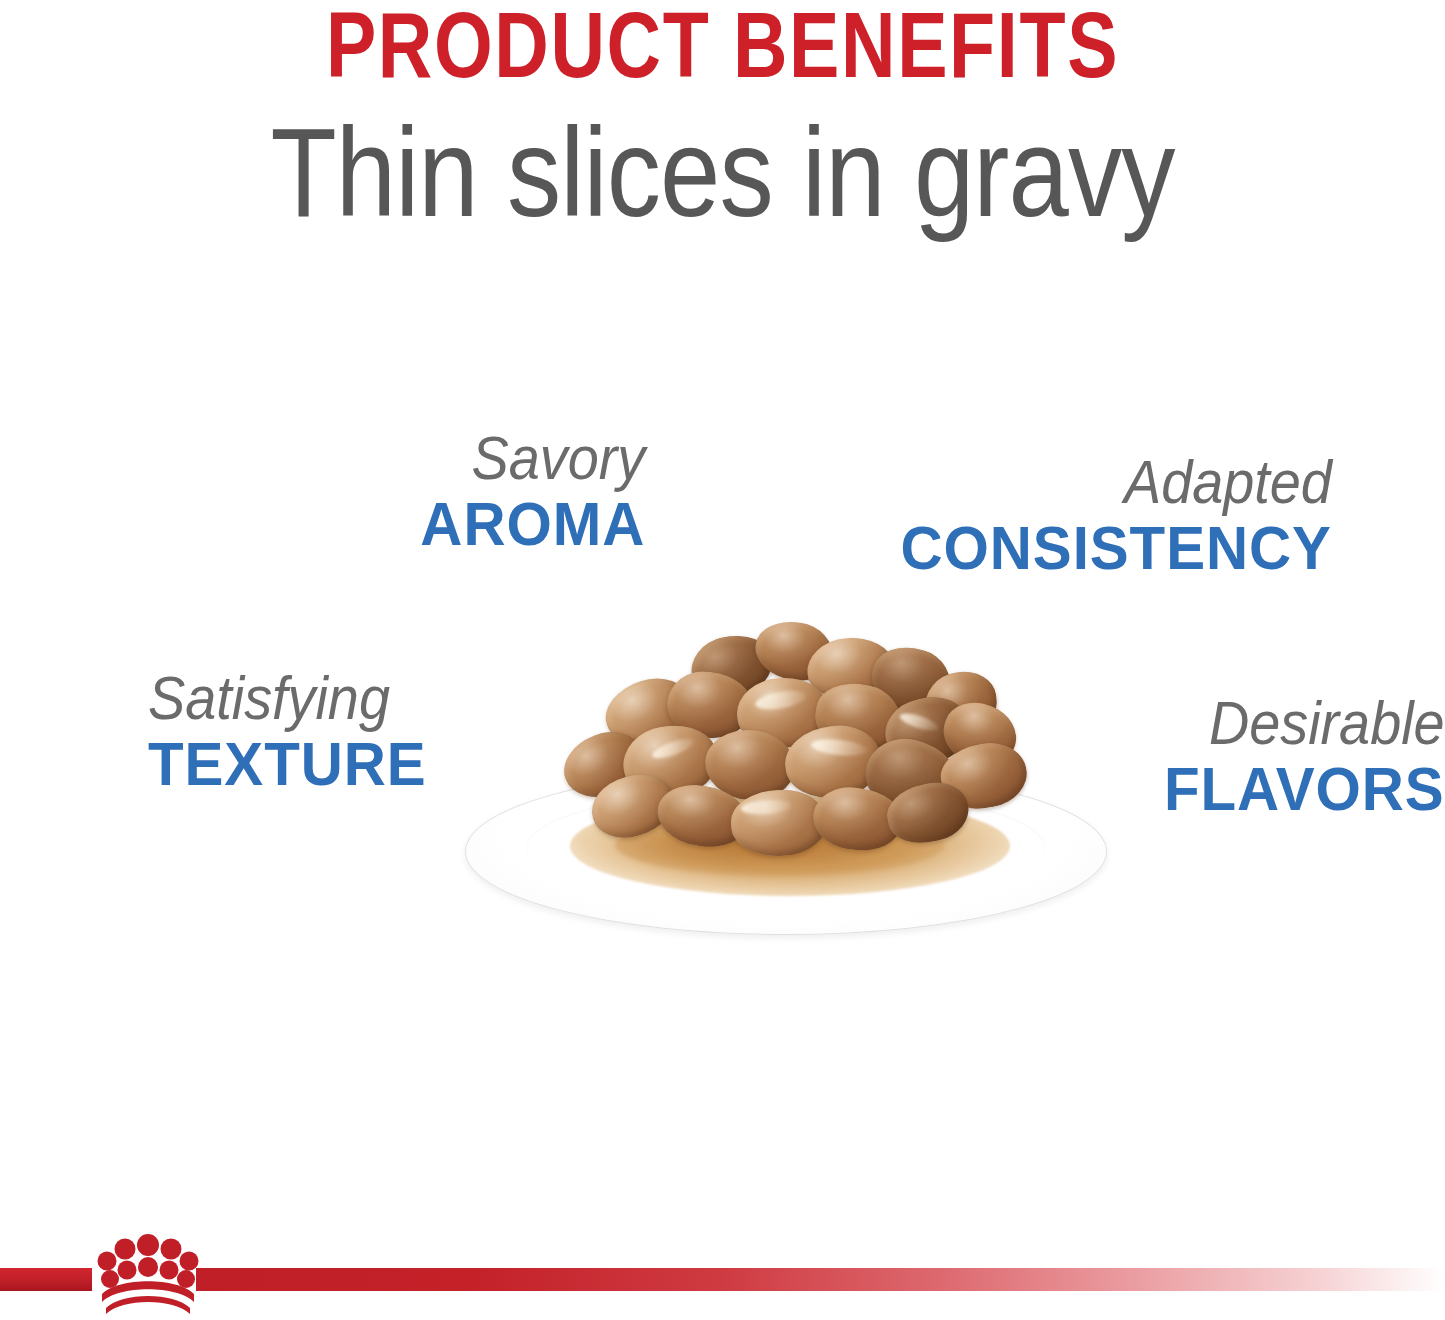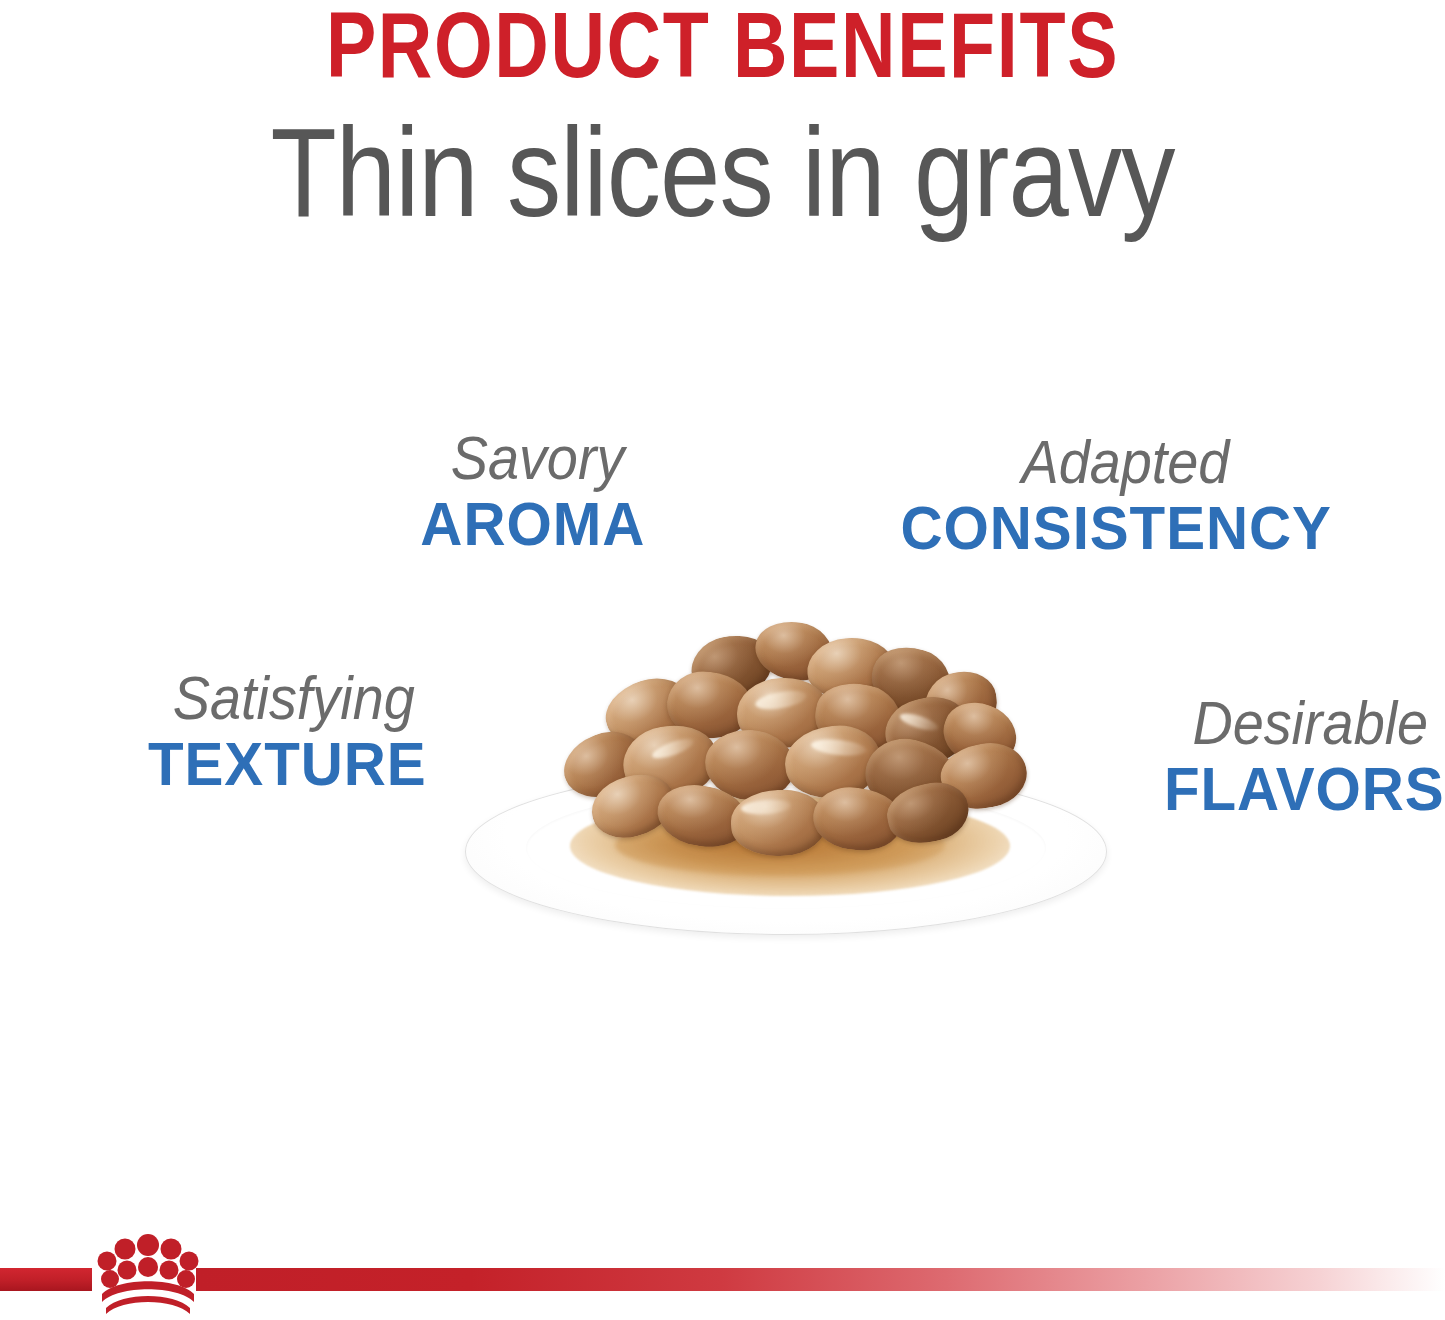--- a/index.html
+++ b/index.html
@@ -72,29 +72,29 @@
     display: block;
     font-family: "Liberation Sans Narrow", "Liberation Sans", sans-serif;
     font-weight: 700;
     font-size: 62px;
     line-height: 62px;
     letter-spacing: 1px;
     color: #2e6fb7;
     transform: scaleX(0.94);
     margin-top: 5px;
   }
-  .benefit.align-right { text-align: center; }
+  .benefit.align-right { text-align: right; }
   .benefit.align-right .adj,
   .benefit.align-right .noun { transform-origin: 100% 50%; }
-  .benefit.align-left { text-align: right; }
+  .benefit.align-left { text-align: left; }
   .benefit.align-left .adj,
   .benefit.align-left .noun { transform-origin: 0% 50%; }
 
   #benefit-aroma       { right: 800px; top: 428px; }
-  #benefit-consistency { right: 113px; top: 432px; }
+  #benefit-consistency { right: 113px; top: 452px; }
   #benefit-texture     { left: 148px;  top: 668px; }
   #benefit-flavors     { right: 0px;   top: 693px; }
 
   
   #food-figure {
     position: absolute;
     left: 455px;
     top: 600px;
     width: 660px;
     height: 350px;

